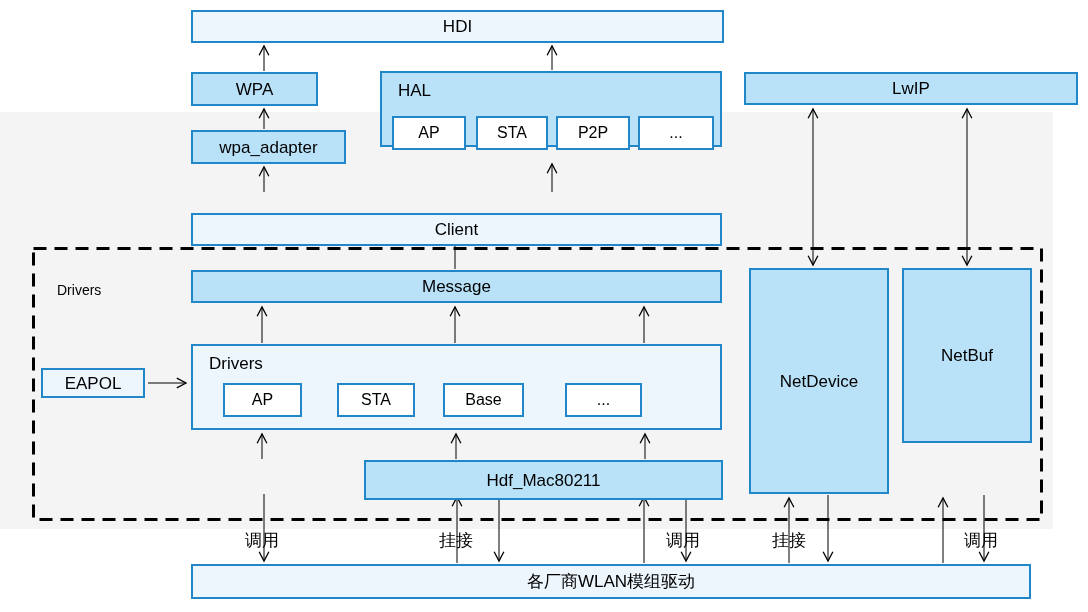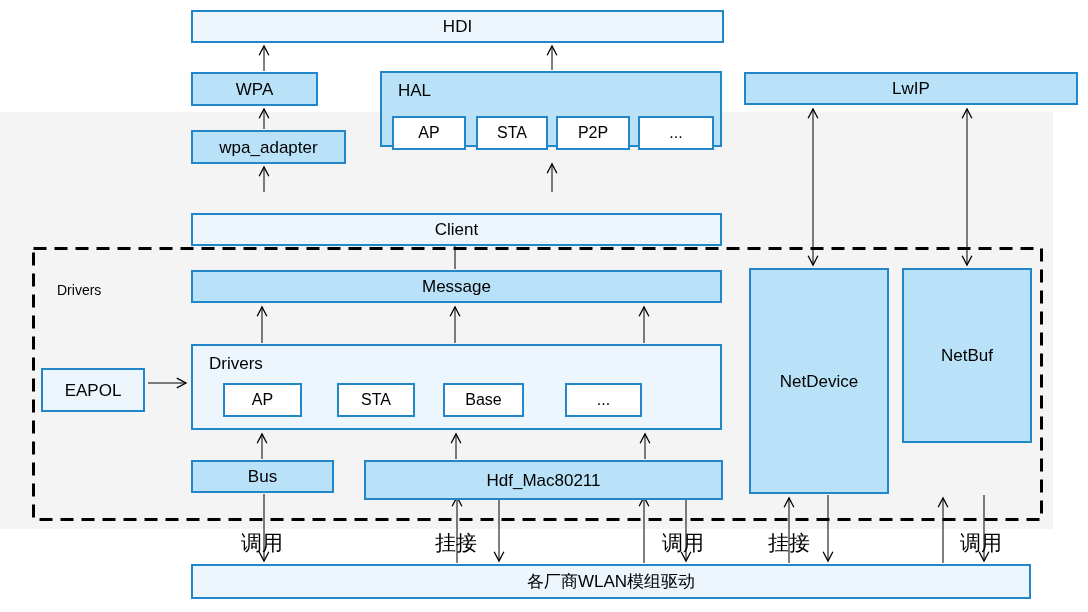--- a/index.html
+++ b/index.html
@@ -29,40 +29,40 @@
   .corner-label{position:absolute;left:16px;top:9px;font-size:17px;}
   
   #b-hdi{left:191px;top:10px;width:533px;height:33px;}
   #b-wpa{left:191px;top:72px;width:127px;height:34px;}
   #b-hal{left:380px;top:71px;width:342px;height:76px;}
   #b-lwip{left:744px;top:72px;width:334px;height:33px;}
   #b-wpaad{left:191px;top:130px;width:155px;height:34px;}
   #b-client{left:191px;top:193px;width:531px;height:33px;margin-top:20px;}
   #b-msg{left:191px;top:270px;width:531px;height:33px;}
   #b-module{left:191px;top:344px;width:531px;height:86px;}
-  #b-eapol{left:41px;top:368px;width:104px;height:44px;}
+  #b-eapol{left:41px;top:368px;width:104px;height:30px;}
   #b-bus{left:191px;top:460px;width:143px;height:33px;}
   #b-hdf{left:364px;top:460px;width:359px;height:40px;}
   #b-nd{left:749px;top:268px;width:140px;height:226px;}
   #b-nb{left:902px;top:268px;width:130px;height:175px;}
   #b-vendor{left:191px;top:564px;width:840px;height:35px;}
   
   .hal-i{top:43px;height:34px;font-size:16px;}
   .hal-i0{left:10px;width:74px;}
   .hal-i1{left:94px;width:72px;}
   .hal-i2{left:174px;width:74px;}
   .hal-i3{left:256px;width:76px;}
   .mod-i{top:37px;height:34px;font-size:16px;}
   .mod-i0{left:30px;width:79px;}
   .mod-i1{left:144px;width:78px;}
   .mod-i2{left:250px;width:81px;}
   .mod-i3{left:372px;width:77px;}
   
   .drivers-label{position:absolute;left:57px;top:253px;font-size:14px;margin-top:29px;}
-  .elabel{position:absolute;top:529px;transform:translateX(-50%);font-size:21px;white-space:nowrap;}
+  .elabel{position:absolute;top:529px;transform:translateX(-50%);font-size:17px;white-space:nowrap;}
   #el-1{left:262px;} #el-2{left:456px;} #el-3{left:683px;} #el-4{left:789px;} #el-5{left:981px;}
   
   svg.wires{position:absolute;left:0;top:0;width:1088px;height:612px;}
   .wire{stroke:var(--line);stroke-width:1;fill:none;}
   .ah{stroke:var(--line);stroke-width:1.2;fill:none;}
   .dashed-frame{stroke:var(--line);stroke-width:3;fill:none;stroke-dasharray:13 8;}
 </style>
 </head>
 <body>
 
@@ -134,19 +134,18 @@
 
   <div class="box light" id="b-module">
     <span class="corner-label">Drivers</span>
     <div class="box white mod-i mod-i0">AP</div>
     <div class="box white mod-i mod-i1">STA</div>
     <div class="box white mod-i mod-i2">Base</div>
     <div class="box white mod-i mod-i3">...</div>
   </div>
 
   <div class="box light" id="b-eapol">EAPOL</div>
-  <div class="box medium" id="b-bus">Bus</div>
   <div class="box medium" id="b-hdf">Hdf_Mac80211</div>
   <div class="box medium" id="b-nd">NetDevice</div>
   <div class="box medium" id="b-nb">NetBuf</div>
   <div class="box light" id="b-vendor">各厂商WLAN模组驱动</div>
 
 </div>
 
 </body></html>

